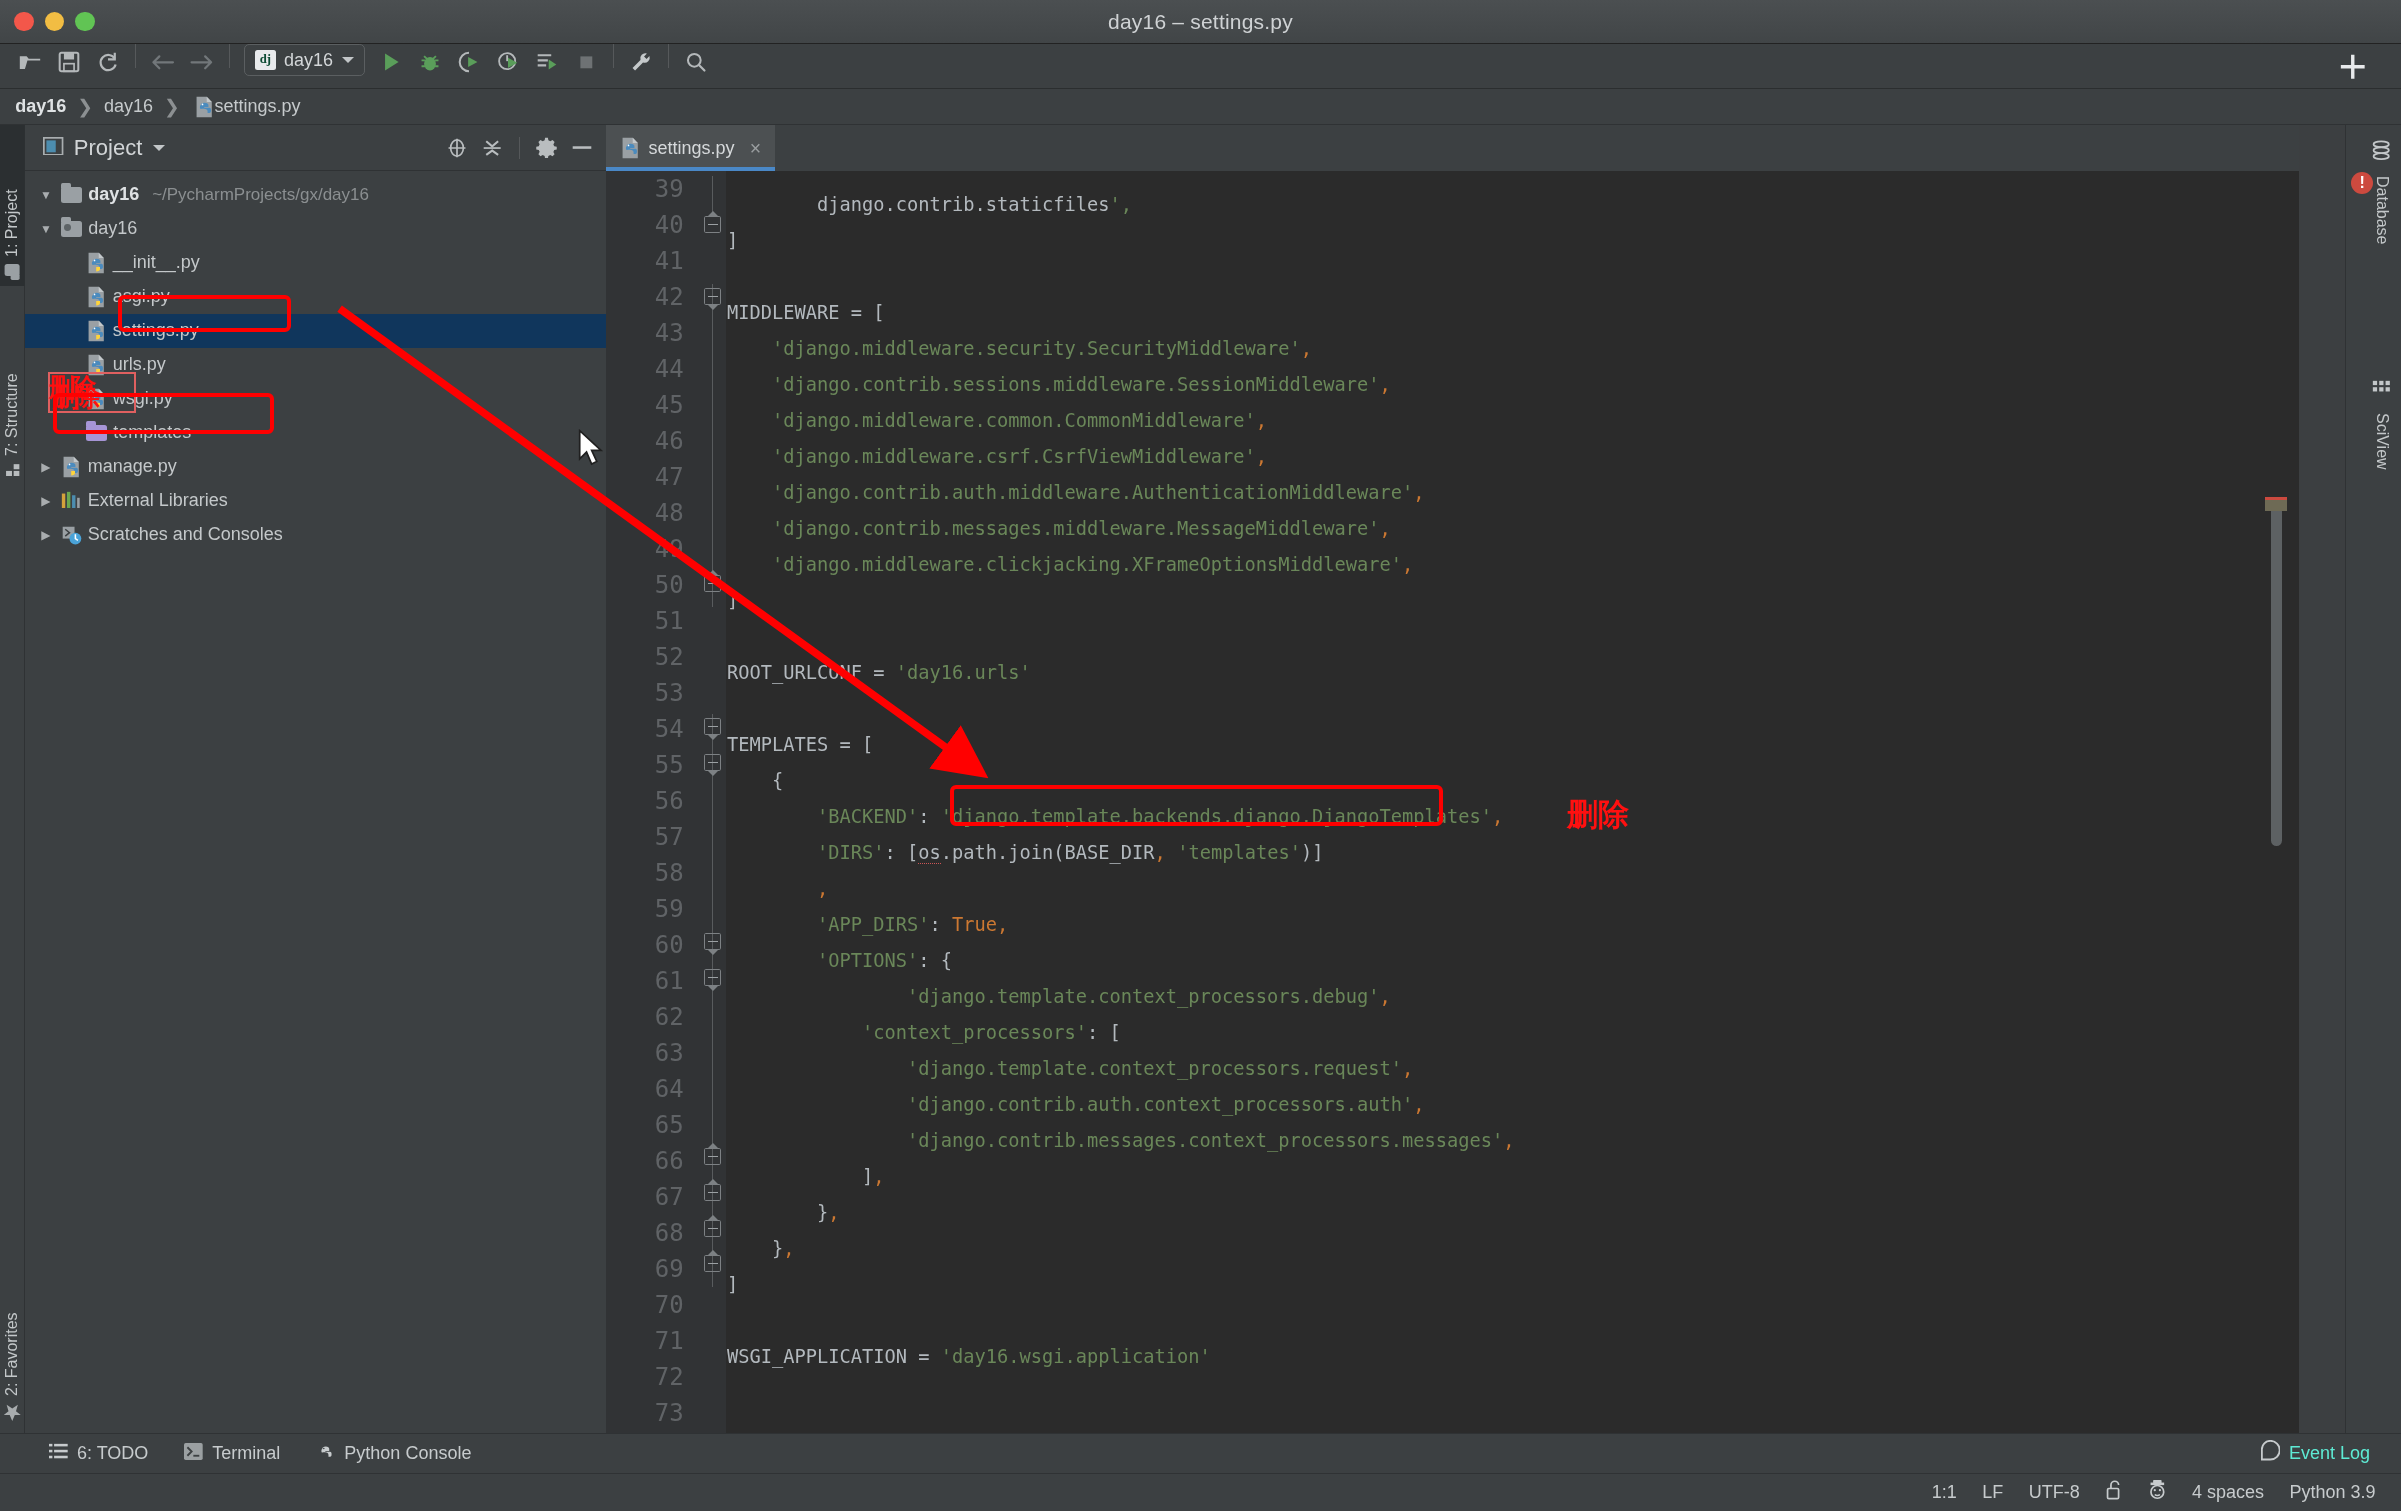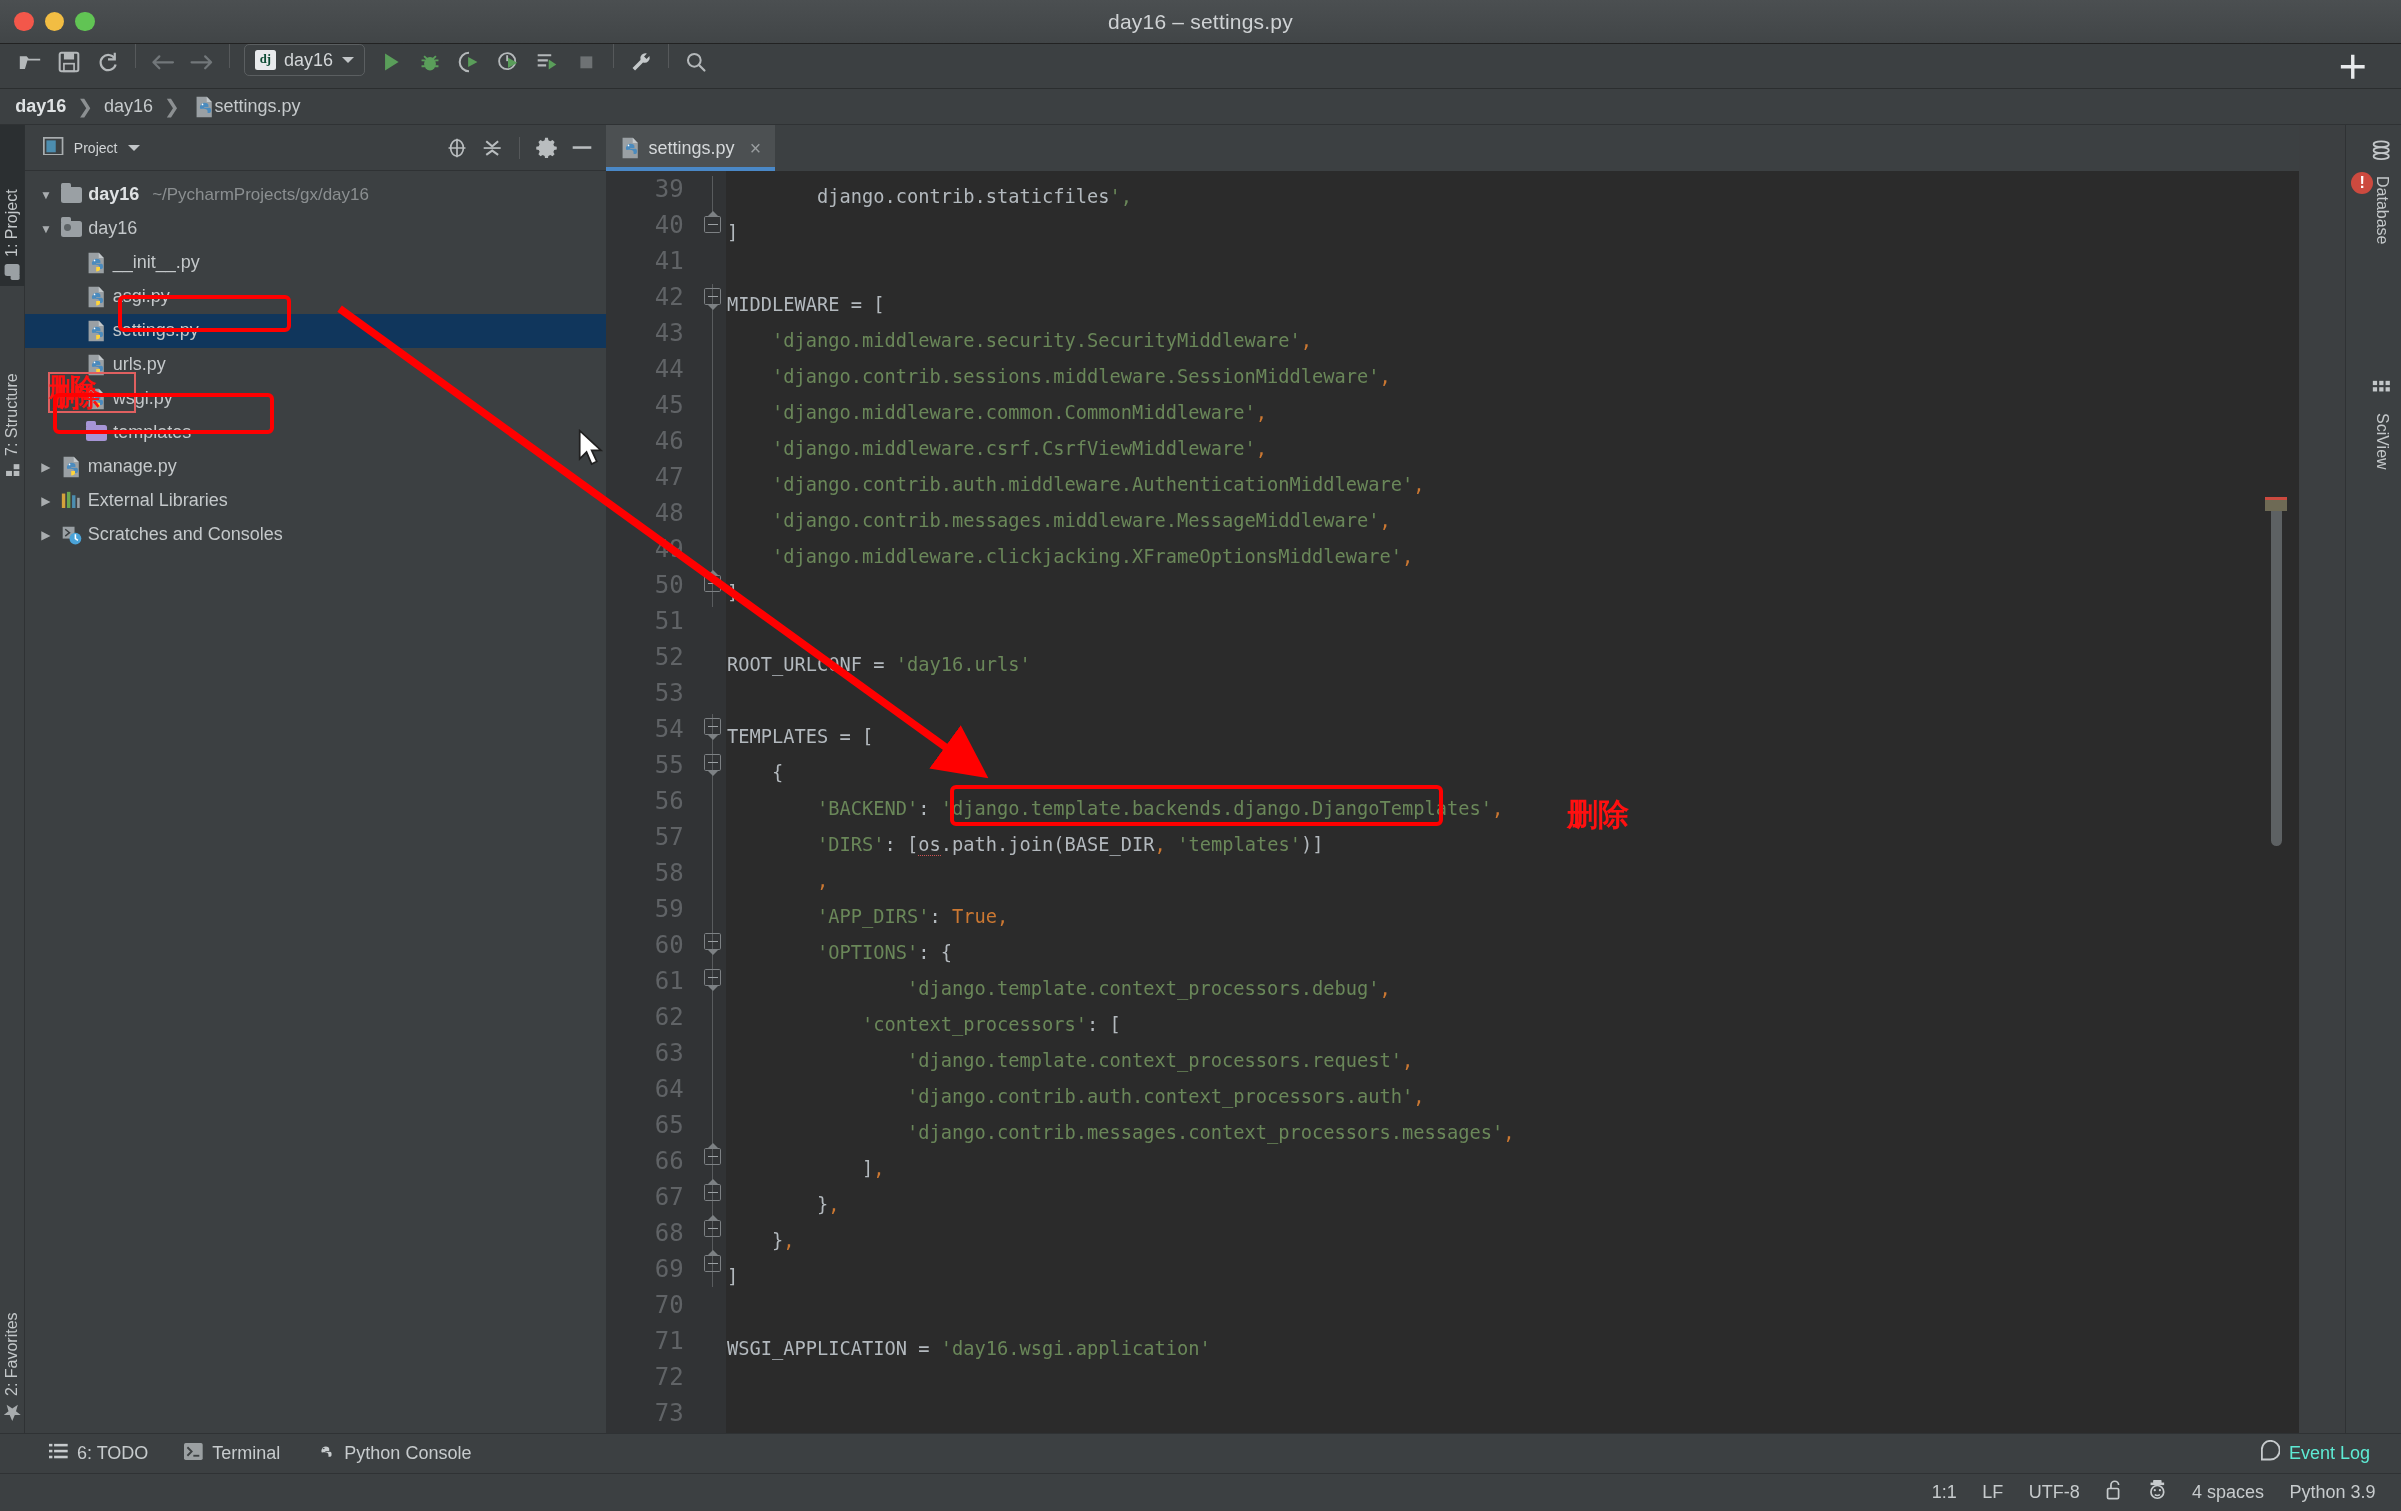--- a/index.html
+++ b/index.html
@@ -81,21 +81,21 @@
 
   
   .projpanel {
     position: absolute; left: 24.6px; top: 125px; width: 582px; height: 1314px;
     background: #3c4042;
   }
   .pp-header {
     height: 46px; display: flex; align-items: center; padding: 0 10.2px 0 18.7px;
     border-bottom: 0.8px solid #2f3234;
   }
-  .pp-title { font-size: 14px; color: #d2d5d7; margin-left: 10.2px; }
+  .pp-title { font-size: 22px; color: #d2d5d7; margin-left: 10.2px; }
   .pp-actions { margin-left: auto; display: flex; align-items: center; gap: 6.8px; }
   .pp-act { width: 29px; height: 29px; display: flex; align-items: center;
             justify-content: center; color: #b9bdbf; }
   .pp-sep { width: 0.8px; height: 22px; background: #55585a; margin: 0 5.1px; }
 
   .tree { padding-top: 6.8px; font-size: 18px; color: #c4c8ca; }
   .row {
     height: 34px; display: flex; align-items: center; gap: 6px;
     padding-left: 12px; white-space: nowrap; position: relative;
   }
@@ -156,21 +156,21 @@
     border: 1.3px solid #7d8184; border-radius: 1.7px; box-sizing: border-box;
   }
   .fold:after { content:''; position:absolute; left:2.5px; top:6.8px; width:10.2px; height:1.3px; background:#9ba0a3; }
   .fold.up:before { content:''; position:absolute; left:1.7px; top:-6px; width:0; height:0;
       border-left:6px solid transparent; border-right:6px solid transparent; border-bottom:6px solid #7d8184; }
   .fold.down:before { content:''; position:absolute; left:1.7px; bottom:-6px; width:0; height:0;
       border-left:6px solid transparent; border-right:6px solid transparent; border-top:6px solid #7d8184; }
   .foldline { position: absolute; left: 12.7px; width: 1.3px; background: #595c5e; }
 
   .codelines {
-    position: absolute; left: 121px; top: 8px; right: 0; height: 100%;
+    position: absolute; left: 121px; top: 16px; right: 0; height: 100%;
     font-family: "DejaVu Sans Mono", monospace; font-size: 18.7px;
   }
   .cl { height: 36px; line-height: 36px; white-space: pre; }
   .k-def { color: #b3b9be; }      
   .k-str { color: #6a8759; }      
   .k-kw  { color: #cc7832; }
   .k-true { color: #cc7832; }
   .squiggle { border-bottom: 1.7px dotted #cc5555; }
 
   

